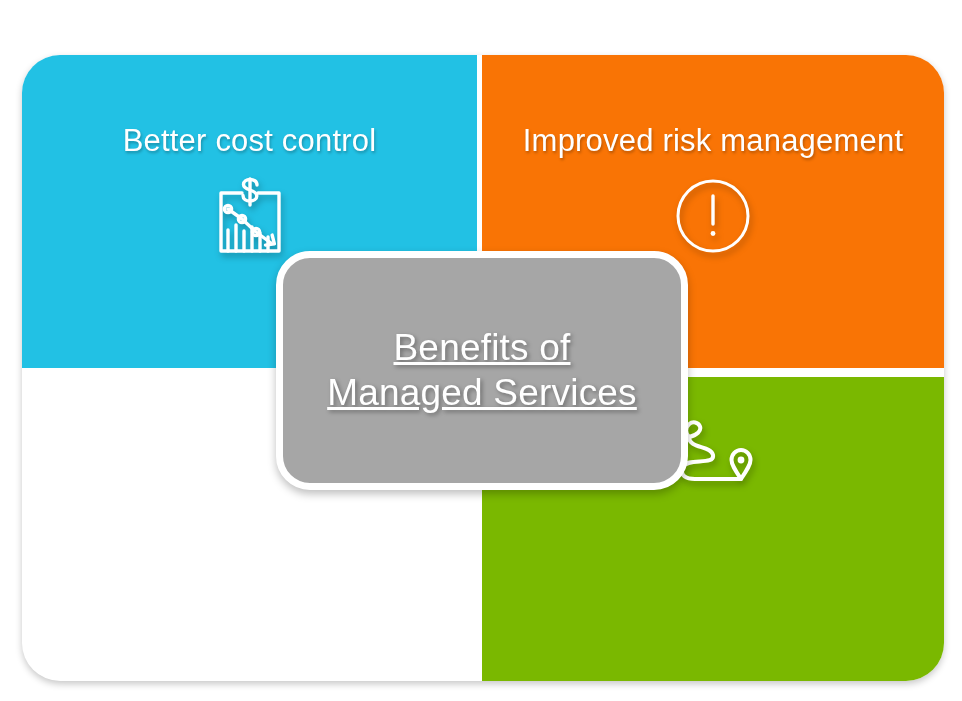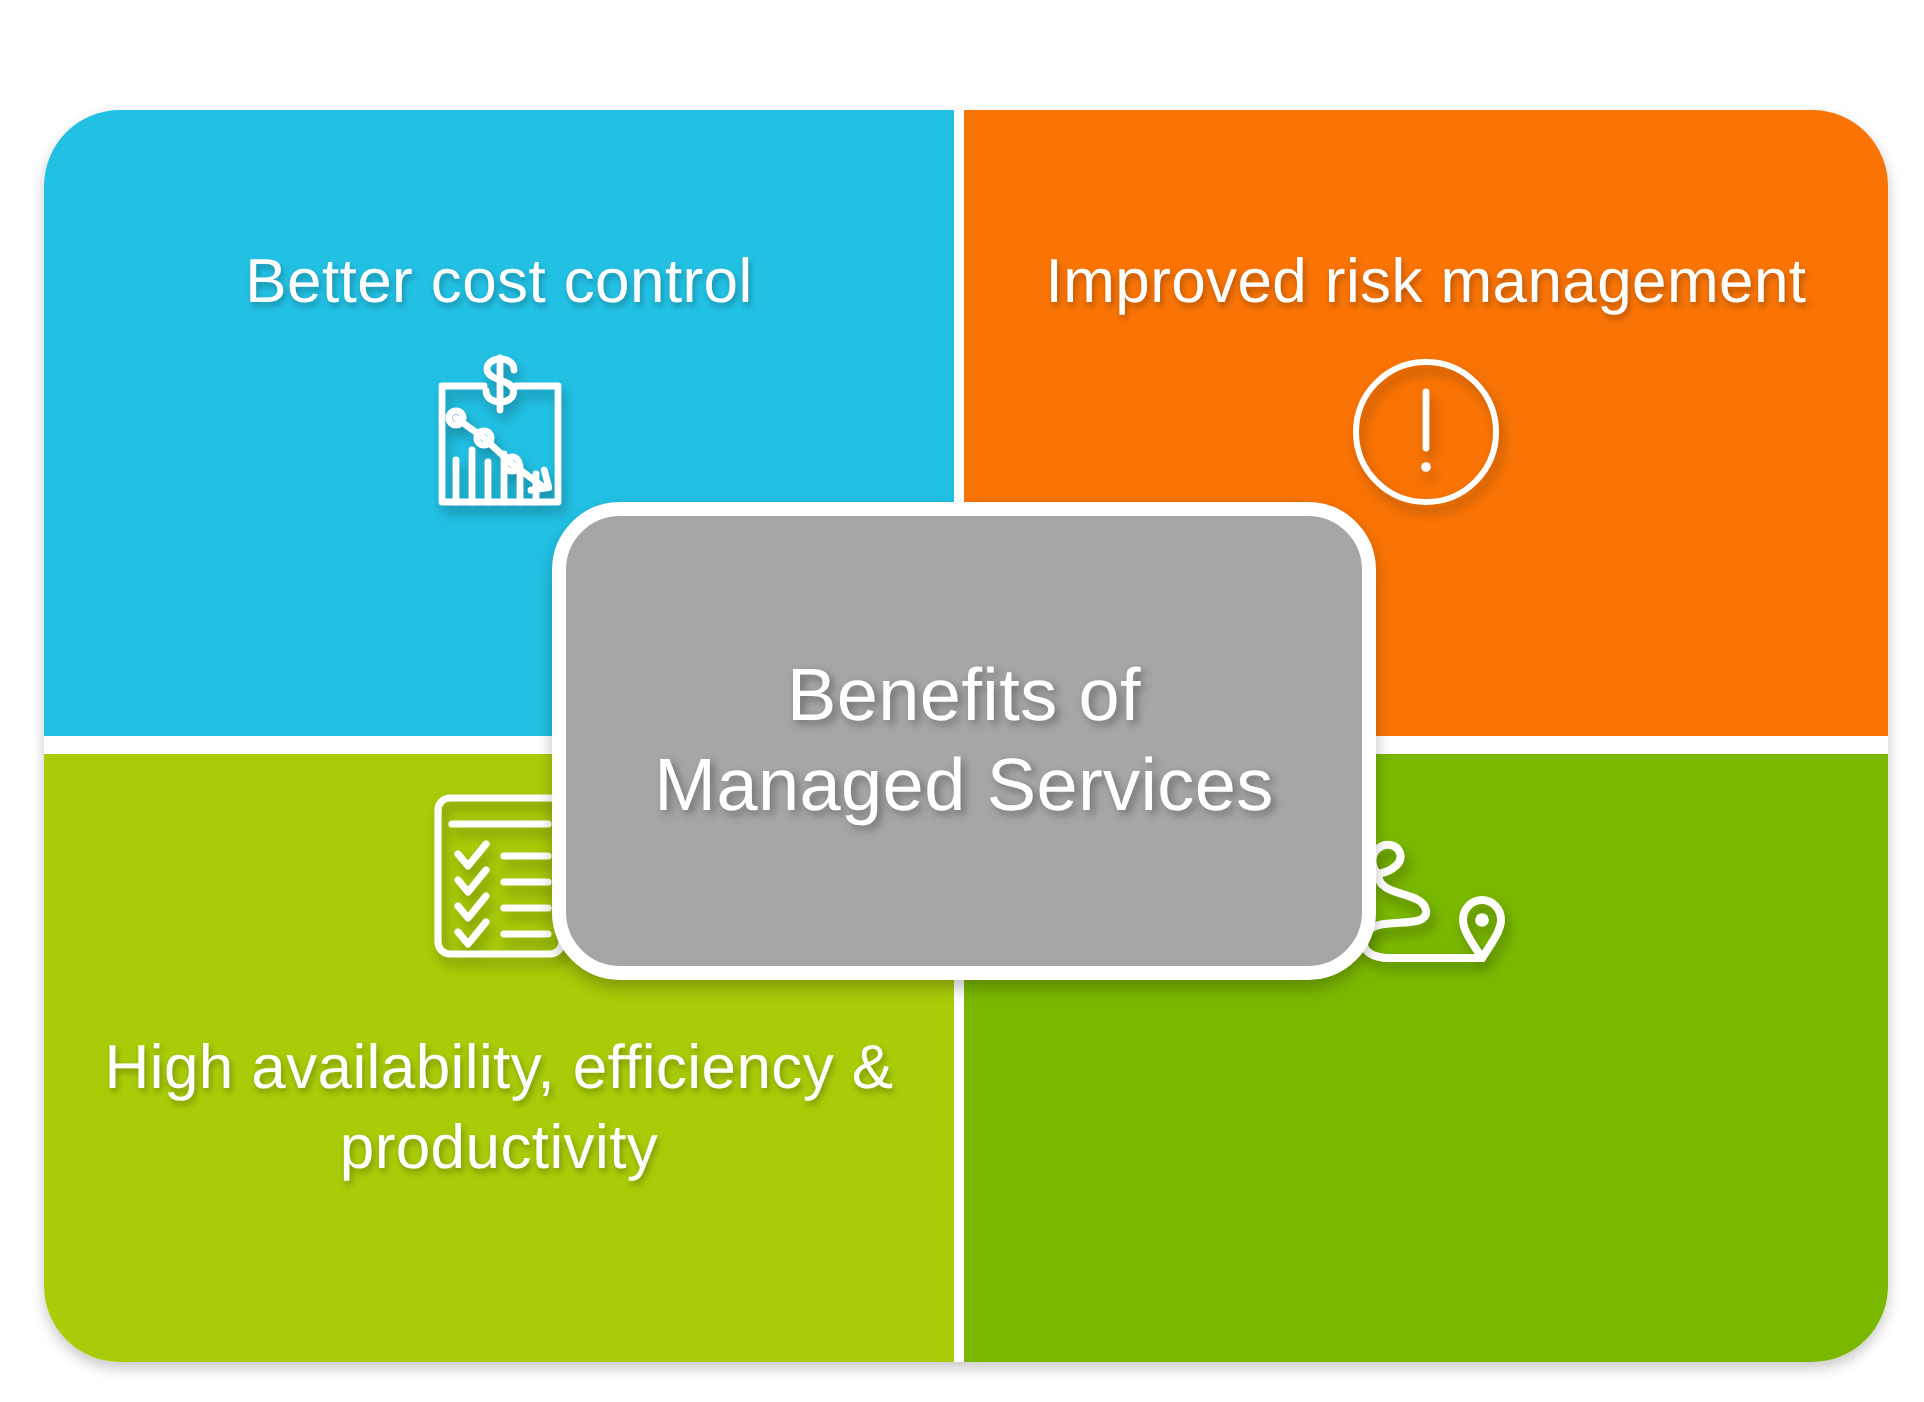--- a/index.html
+++ b/index.html
@@ -98,20 +98,21 @@
     justify-content: center;
   }
   #center-title {
     color: #ffffff;
     font-size: 37px;
     line-height: 1.2;
     text-align: center;
     white-space: pre-line;
     text-shadow: 2px 2px 4px rgba(0,0,0,0.35);
     letter-spacing: 0.2px;
+    text-decoration: underline;
   }
 </style>
 </head>
 <body>
 
 <div id="canvas">
 
   <div id="quad-wrap">
 
     <div class="quad quad-tl" style="background: rgb(34, 193, 228);">
@@ -151,44 +152,20 @@
         <div class="q-icon">
           <svg width="78" height="78" viewBox="0 0 78 78" fill="none" stroke="#ffffff" stroke-width="3" stroke-linecap="round">
             <circle cx="39" cy="39" r="35"></circle>
             <path d="M39 19 L39 47" stroke-width="3.4"></path>
             <circle cx="39" cy="56.5" r="2.4" fill="#ffffff" stroke="none"></circle>
           </svg>
         </div>
       </div>
     </div>
 
-    <div class="quad quad-bl" style="background: rgb(168, 204, 8);">
-      <div class="q-inner">
-        <div class="q-icon">
-          <svg width="72" height="86" viewBox="0 0 72 86" fill="none" stroke="#ffffff" stroke-width="3.6" stroke-linecap="round" stroke-linejoin="round">
-            <rect x="5" y="4" width="62" height="78" rx="6"></rect>
-            <path d="M12 17 L60 17"></path>
-
-            <path d="M15 32 L20 38 L29 27"></path>
-            <path d="M38 33 L60 33"></path>
-
-            <path d="M15 45 L20 51 L29 40"></path>
-            <path d="M38 46 L60 46"></path>
-
-            <path d="M15 58 L20 64 L29 53"></path>
-            <path d="M38 59 L60 59"></path>
-
-            <path d="M15 71 L20 77 L29 66"></path>
-            <path d="M38 72 L60 72"></path>
-          </svg>
-        </div>
-        <div class="q-label">High availability, efficiency &amp;
-productivity</div>
-      </div>
-    </div>
 
     <div class="quad quad-br" style="background: rgb(122, 184, 0);">
       <div class="q-inner">
         <div class="q-icon">
           <svg width="96" height="72" viewBox="0 0 96 72" fill="none" stroke="#ffffff" stroke-width="4" stroke-linecap="round" stroke-linejoin="round">
 
             <path d="M24 18 C24 30 46 26 48 36 C50 47 22 38 18 48
                      C14 57 22 60 30 60 L76 60"></path>
 
             <path d="M24 18 C20.3 14.4 20.3 8.6 24 5.3 C27.7 2 33.3 3 35 7.5

